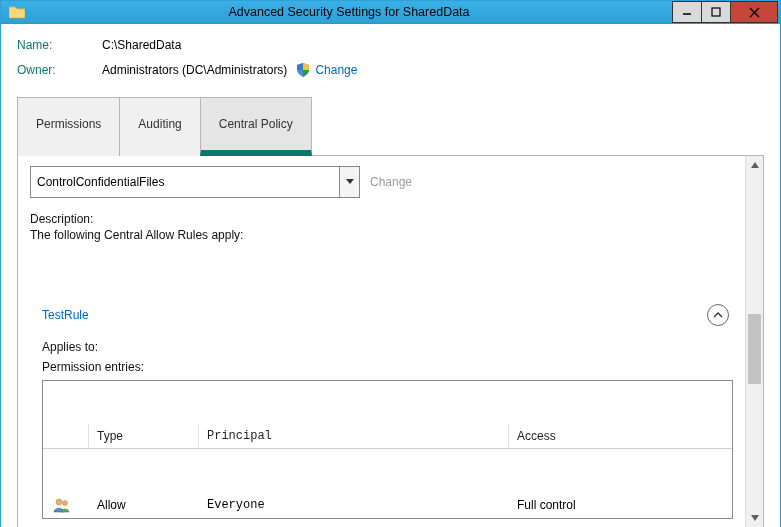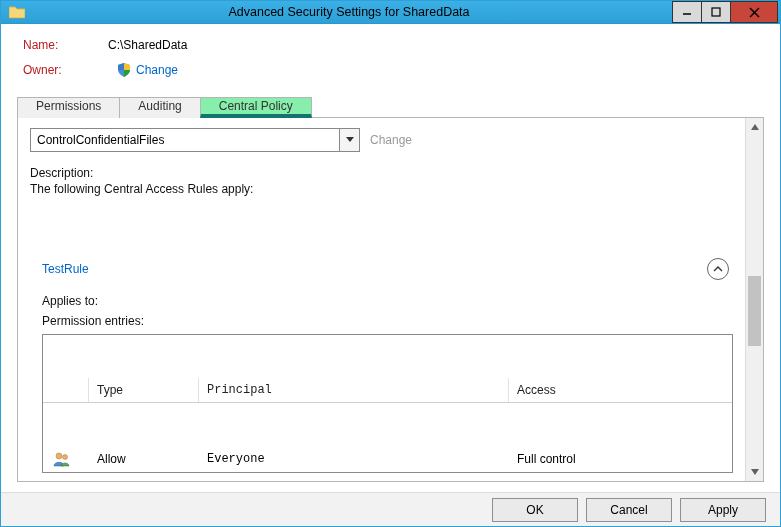--- a/index.html
+++ b/index.html
@@ -6,32 +6,32 @@
   body { background: #fff; }
   .window { width: 781px; height: 527px; border: 1px solid #2ea0d6; background: #fff; display: flex; flex-direction: column; }
   .titlebar { height: 30px; background: linear-gradient(#3ab0e6,#2ea0d6); display: flex; align-items: center; color: #000; position: relative; border-bottom: 1px solid #2899cd; }
   .titlebar .folder-icon { width: 16px; height: 14px; margin-left: 8px; }
   .titlebar .title { flex: 1; text-align: center; font-size: 12.5px; color: #000; }
   .win-buttons { display: flex; height: 22px; margin-right: 2px; }
   .win-btn { width: 30px; height: 22px; border: 1px solid #333; background: #d9d9d9; display: flex; align-items: center; justify-content: center; margin-left: -1px; }
   .win-btn.close { background: #c8453a; width: 48px; }
   .client { flex: 1; display: flex; flex-direction: column; padding: 14px 16px 10px 16px; background: #fff; }
   .meta-row { display: flex; align-items: center; margin-bottom: 10px; }
-  .meta-label { width: 85px; color: #b91c1c; margin-left: 6px; }
+  .meta-label { width: 85px; color: #0f766e; }
   .meta-value { color: #000; }
   .link { color: #0066cc; cursor: pointer; }
   .shield { width: 16px; height: 16px; margin: 0 4px 0 8px; display: inline-flex; align-items: center; justify-content: center; }
   .tabs { display: flex; margin-top: 8px; border-bottom: 1px solid #b5b5b5; }
-  .tab { padding: 1px 18px; border: 1px solid #b5b5b5; border-bottom: none; margin-right: -1px; background: #f0f0f0; cursor: pointer; position: relative; top: 1px; color:#333; }
-  .tab.active { background: #86efac; border-bottom: 4px solid #0f766e; }
+  .tab { padding: 19px 18px; border: 1px solid #b5b5b5; border-bottom: none; margin-right: -1px; background: #f0f0f0; cursor: pointer; position: relative; top: 1px; color:#333; }
+  .tab.active { background: #e5e5e5; border-bottom: 6px solid #0f766e; }
   .content-wrap { display: flex; border: 1px solid #b5b5b5; border-top: none; flex: 1; min-height: 0; }
   .content { flex: 1; padding: 10px 12px 8px 12px; overflow: hidden; }
   .desc-text { color: #111; line-height: 1.35; margin-bottom: 16px; }
   .policy-row { display: flex; align-items: center; margin-bottom: 14px; }
-  .combo { width: 330px; height: 24px; border: 1px solid #888; display: flex; align-items: center; background: #fff; gap: 24px; }
+  .combo { width: 330px; height: 32px; border: 1px solid #888; display: flex; align-items: center; background: #fff; gap: 24px; }
   .combo-text { flex: 1; padding: 0 6px; color: #000; }
   .combo-btn { width: 20px; height: 100%; border-left: 1px solid #888; display: flex; align-items: center; justify-content: center; background: #f4f4f4; }
   .change-disabled { color: #9a9a9a; margin-left: 10px; }
   .sub-label { color: #111; margin-bottom: 2px; }
   .sub-text { color: #111; margin-bottom: 18px; }
   .rule { border-top: 1px solid transparent; }
   .rule-head { display: flex; align-items: center; justify-content: space-between; padding: 4px 4px 4px 12px; margin-top: 39px; }
   .rule-name { color: #0066cc; }
   .collapse { width: 22px; height: 22px; border: 1px solid #666; border-radius: 50%; display: flex; align-items: center; justify-content: center; background: #fff; }
   .applies-label { margin: 10px 0 6px 12px; color: #111; }
@@ -91,20 +91,21 @@
 
   <div class="client">
 
     <div class="meta-row">
       <div class="meta-label">Name:</div>
       <div class="meta-value">C:\SharedData</div>
     </div>
 
     <div class="meta-row">
       <div class="meta-label">Owner:</div>
+      <div class="meta-value">Administrators (DC\Administrators)</div>
       <span class="shield">
         <svg viewBox="0 0 16 16">
             <path d="M8 1 L14 3 V8 C14 12 8 15 8 15 C8 15 2 12 2 8 V3 Z" fill="#4a90d9"></path>
             <path d="M8 1 L14 3 V8 H8 Z" fill="#f4c430"></path>
             <path d="M8 8 H2 V3 L8 1 Z" fill="#3b7dc4"></path>
             <path d="M8 8 V15 C8 15 14 12 14 8 Z" fill="#2a9b3e"></path>
           </svg>
       </span>
       <span class="link">Change</span>
     </div>
@@ -125,21 +126,21 @@
             <div class="combo-btn">
               <svg width="8" height="6">
                   <polygon points="0,0 8,0 4,5" fill="#333"></polygon>
                 </svg>
             </div>
           </div>
           <span class="change-disabled">Change</span>
         </div>
 
         <div class="sub-label">Description:</div>
-        <div class="sub-text">The following Central Access Rules apply:</div>
+        <div class="sub-text">The following Central Allow Rules apply:</div>
 
         <div class="rule">
           <div class="rule-head">
             <span class="rule-name link">TestRule</span>
             <span class="collapse">
               <svg width="10" height="8">
                   <polyline points="1,6 5,2 9,6" fill="none" stroke="#333" stroke-width="1.4"></polyline>
                 </svg>
             </span>
           </div>

